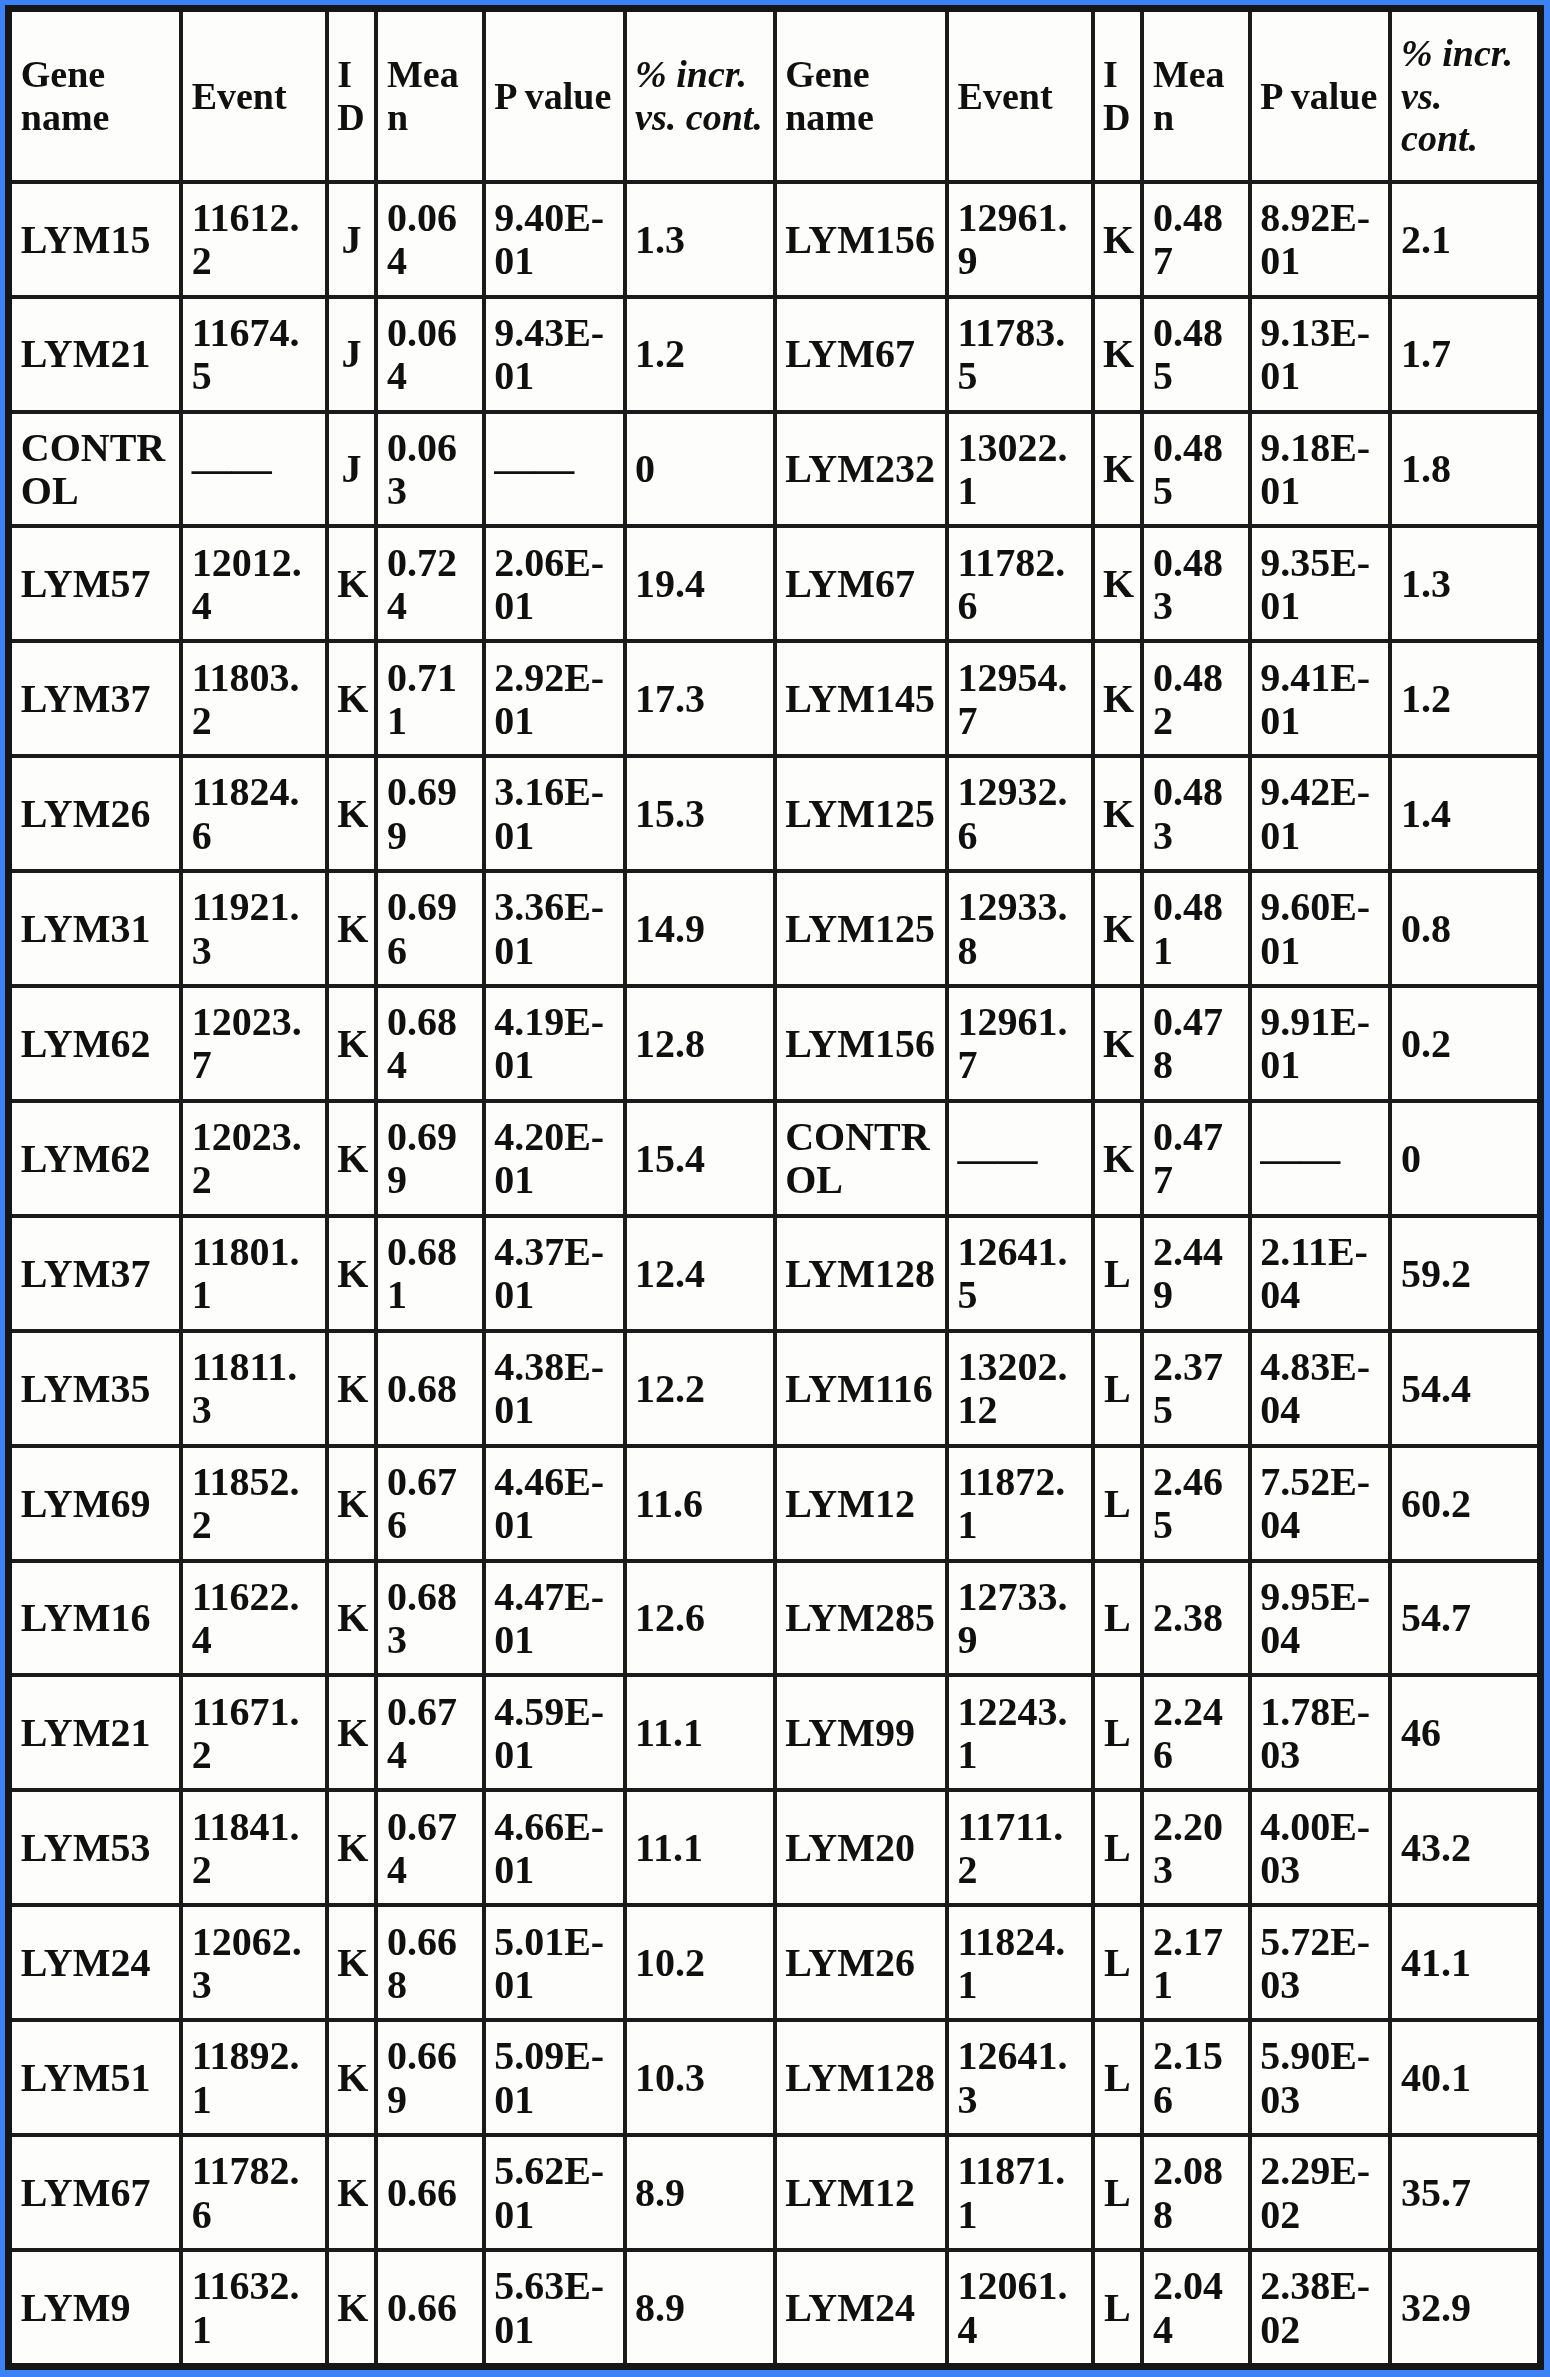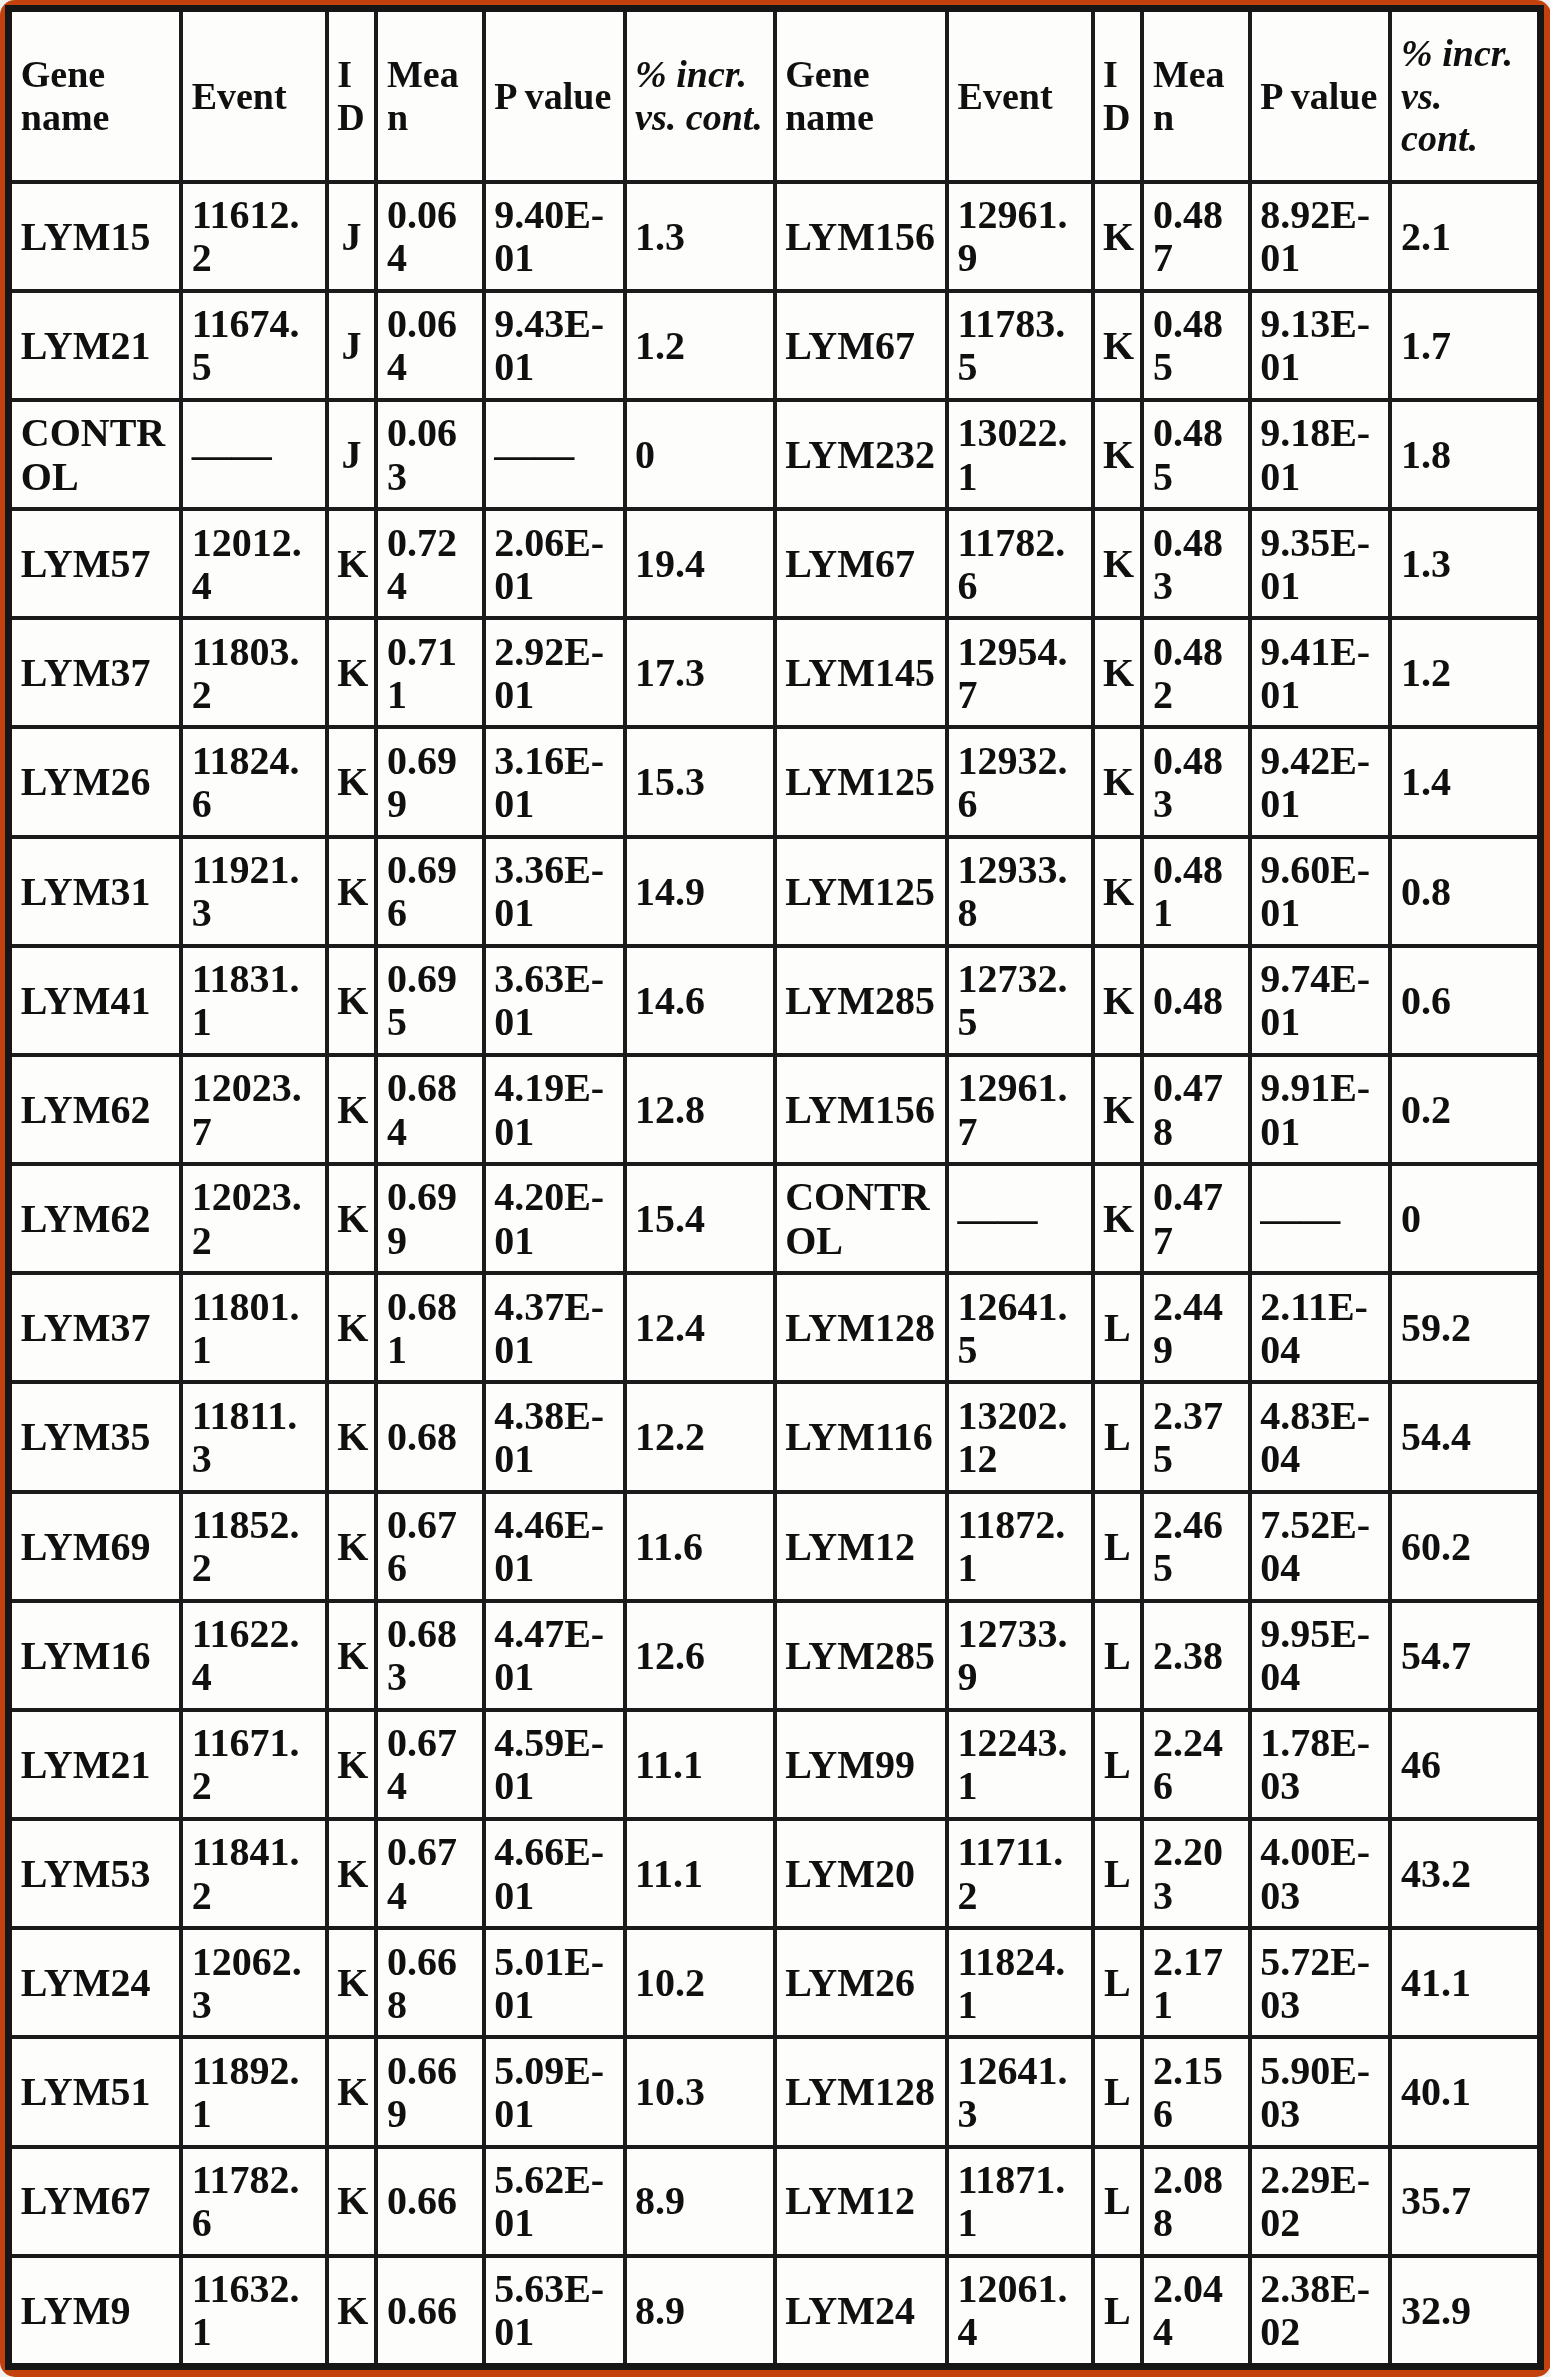--- a/index.html
+++ b/index.html
@@ -4,23 +4,22 @@
 <style>
   html, body {
     margin: 0;
     padding: 0;
     background: #f2f1ee;
   }
   .page {
     position: relative;
     width: 1551px;
     height: 2377px;
-    background: #c2410c;
+    background: #3b82f6;
     overflow: hidden;
-    border-radius: 15px;
   }
   table.scan-table {
     position: absolute;
     left: 5.2px;
     top: 5.2px;
     width: 1539px;
     height: 2365px;
     border-collapse: collapse;
     table-layout: fixed;
     font-family: "Liberation Serif", "DejaVu Serif", serif;
@@ -198,34 +197,20 @@
           <td class="c-p">3.36E-01</td>
           <td class="c-incr">14.9</td>
           <td class="c-gene">LYM125</td>
           <td class="c-event">12933.8</td>
           <td class="c-id">K</td>
           <td class="c-mean">0.481</td>
           <td class="c-p">9.60E-01</td>
           <td class="c-incr">0.8</td>
         </tr>
         <tr>
-          <td class="c-gene">LYM41</td>
-          <td class="c-event">11831.1</td>
-          <td class="c-id">K</td>
-          <td class="c-mean">0.695</td>
-          <td class="c-p">3.63E-01</td>
-          <td class="c-incr">14.6</td>
-          <td class="c-gene">LYM285</td>
-          <td class="c-event">12732.5</td>
-          <td class="c-id">K</td>
-          <td class="c-mean">0.48</td>
-          <td class="c-p">9.74E-01</td>
-          <td class="c-incr">0.6</td>
-        </tr>
-        <tr>
           <td class="c-gene">LYM62</td>
           <td class="c-event">12023.7</td>
           <td class="c-id">K</td>
           <td class="c-mean">0.684</td>
           <td class="c-p">4.19E-01</td>
           <td class="c-incr">12.8</td>
           <td class="c-gene">LYM156</td>
           <td class="c-event">12961.7</td>
           <td class="c-id">K</td>
           <td class="c-mean">0.478</td>

